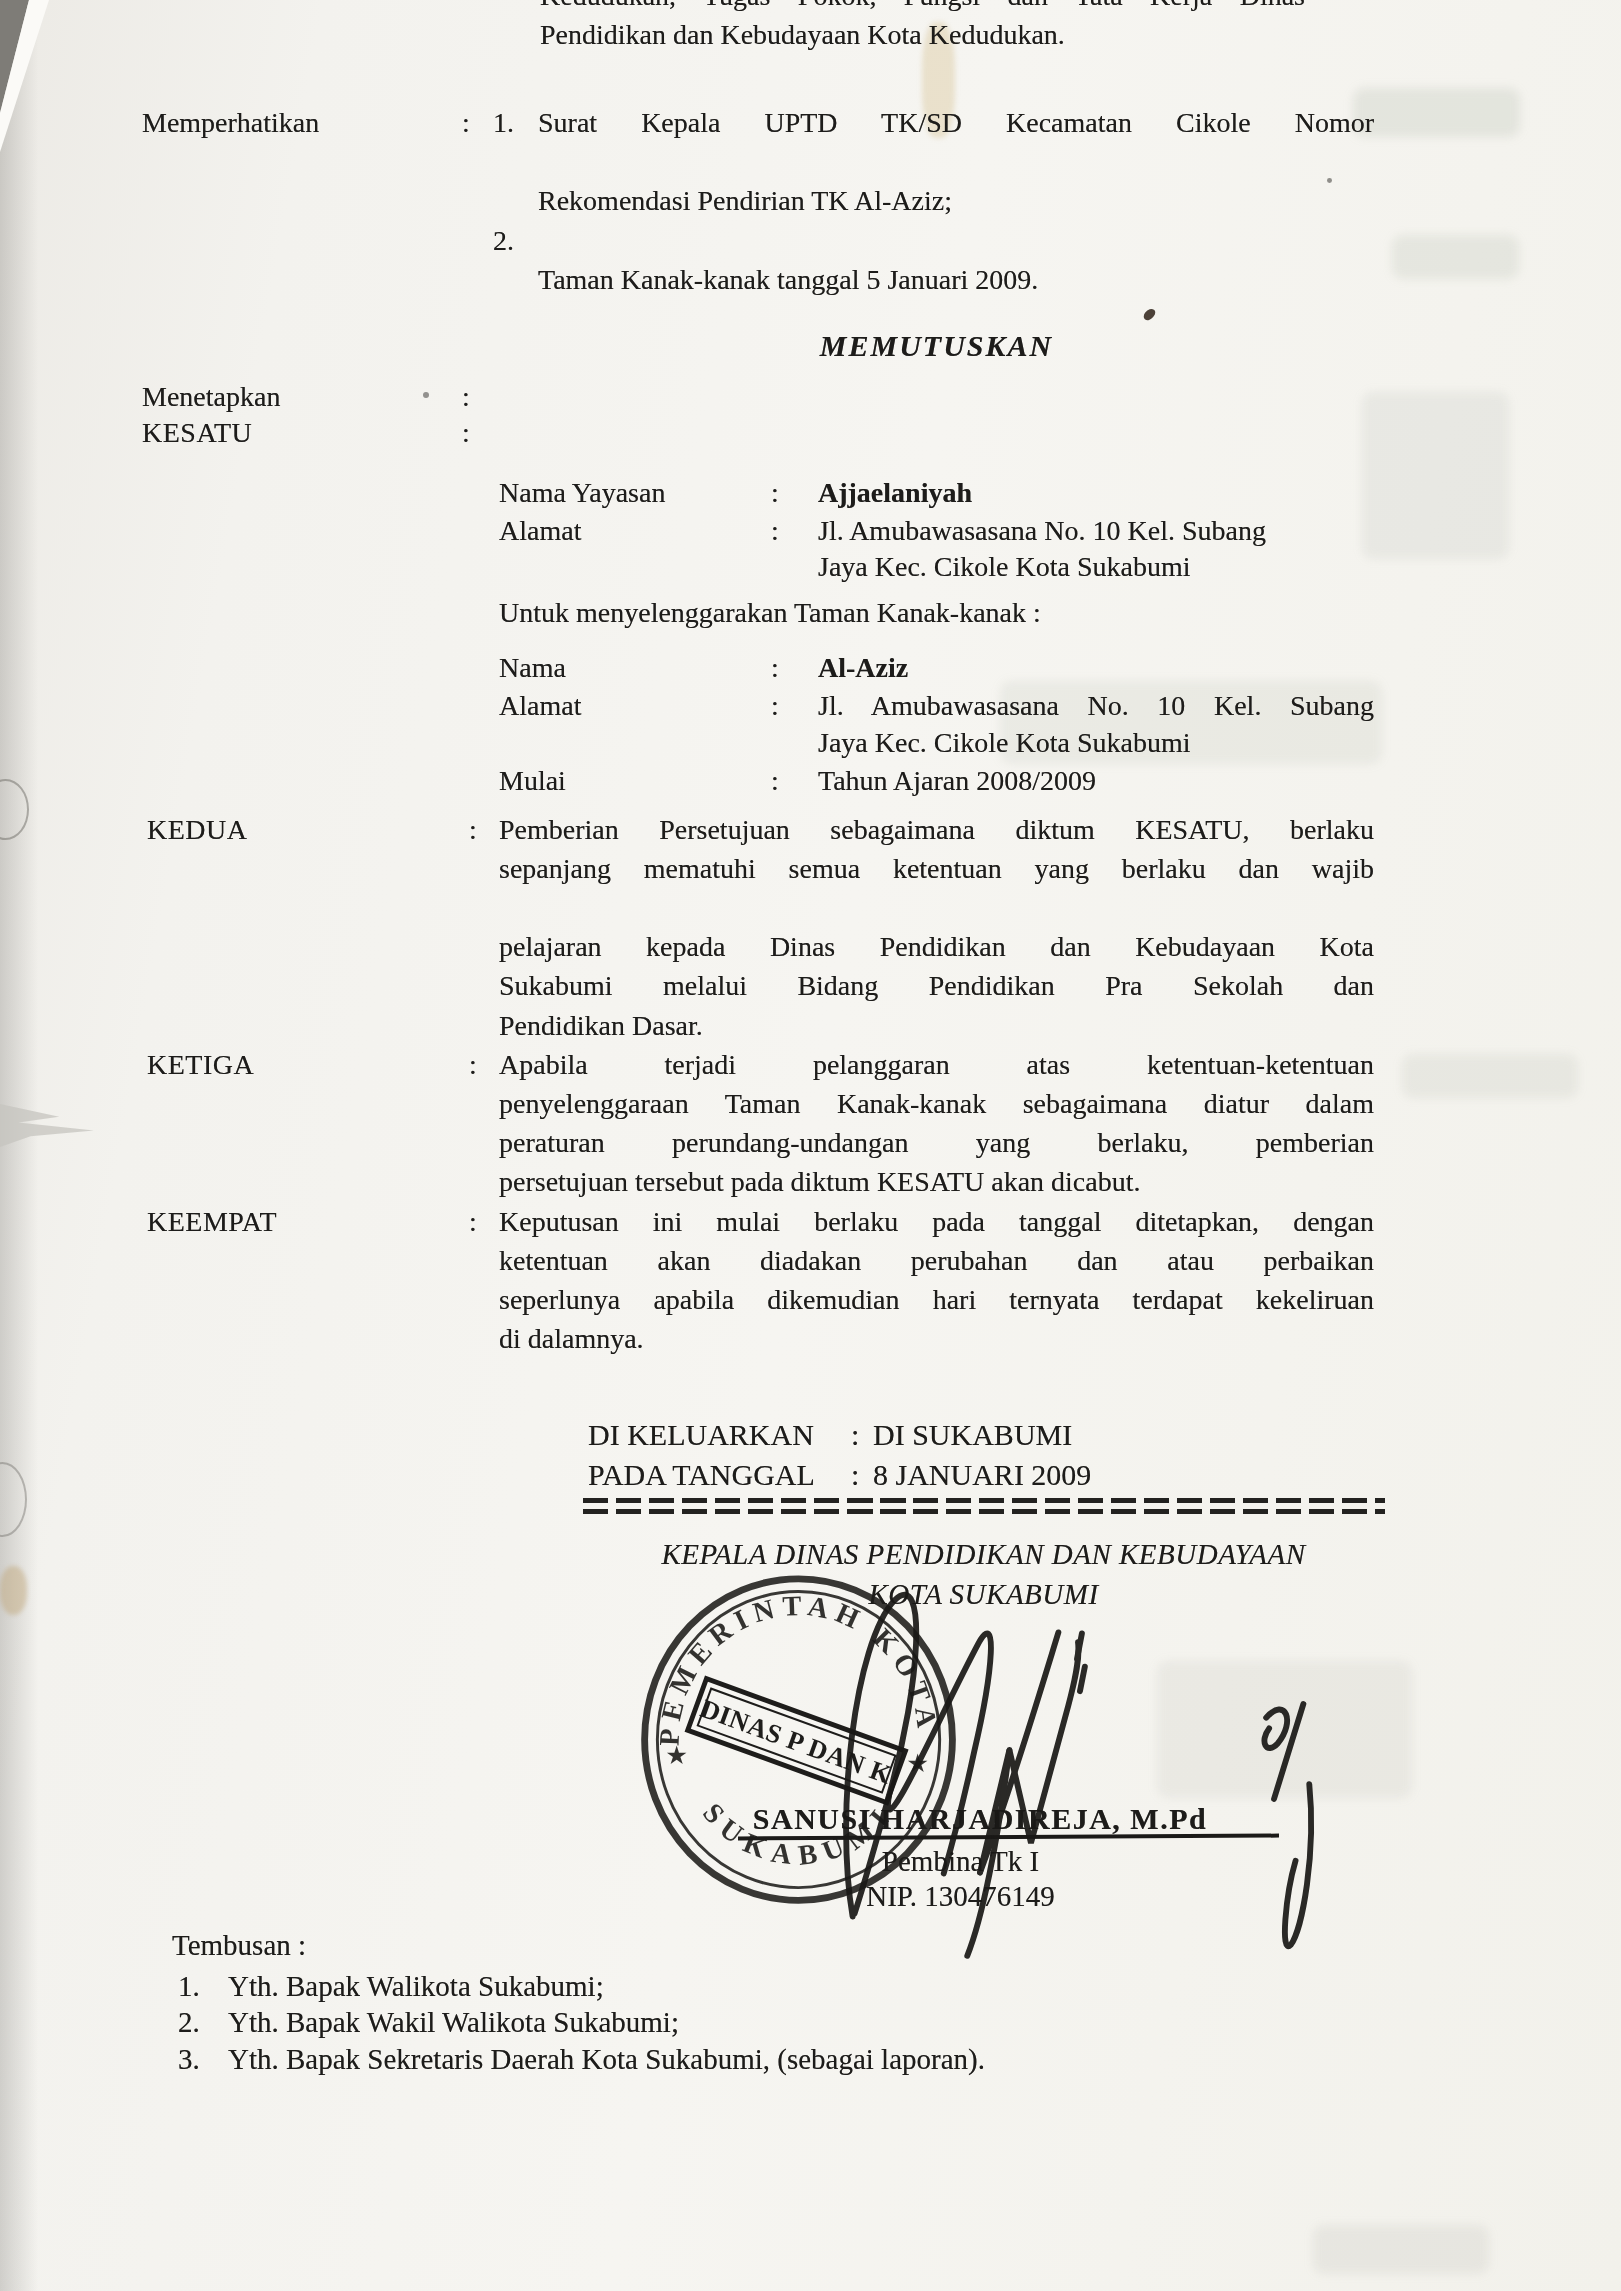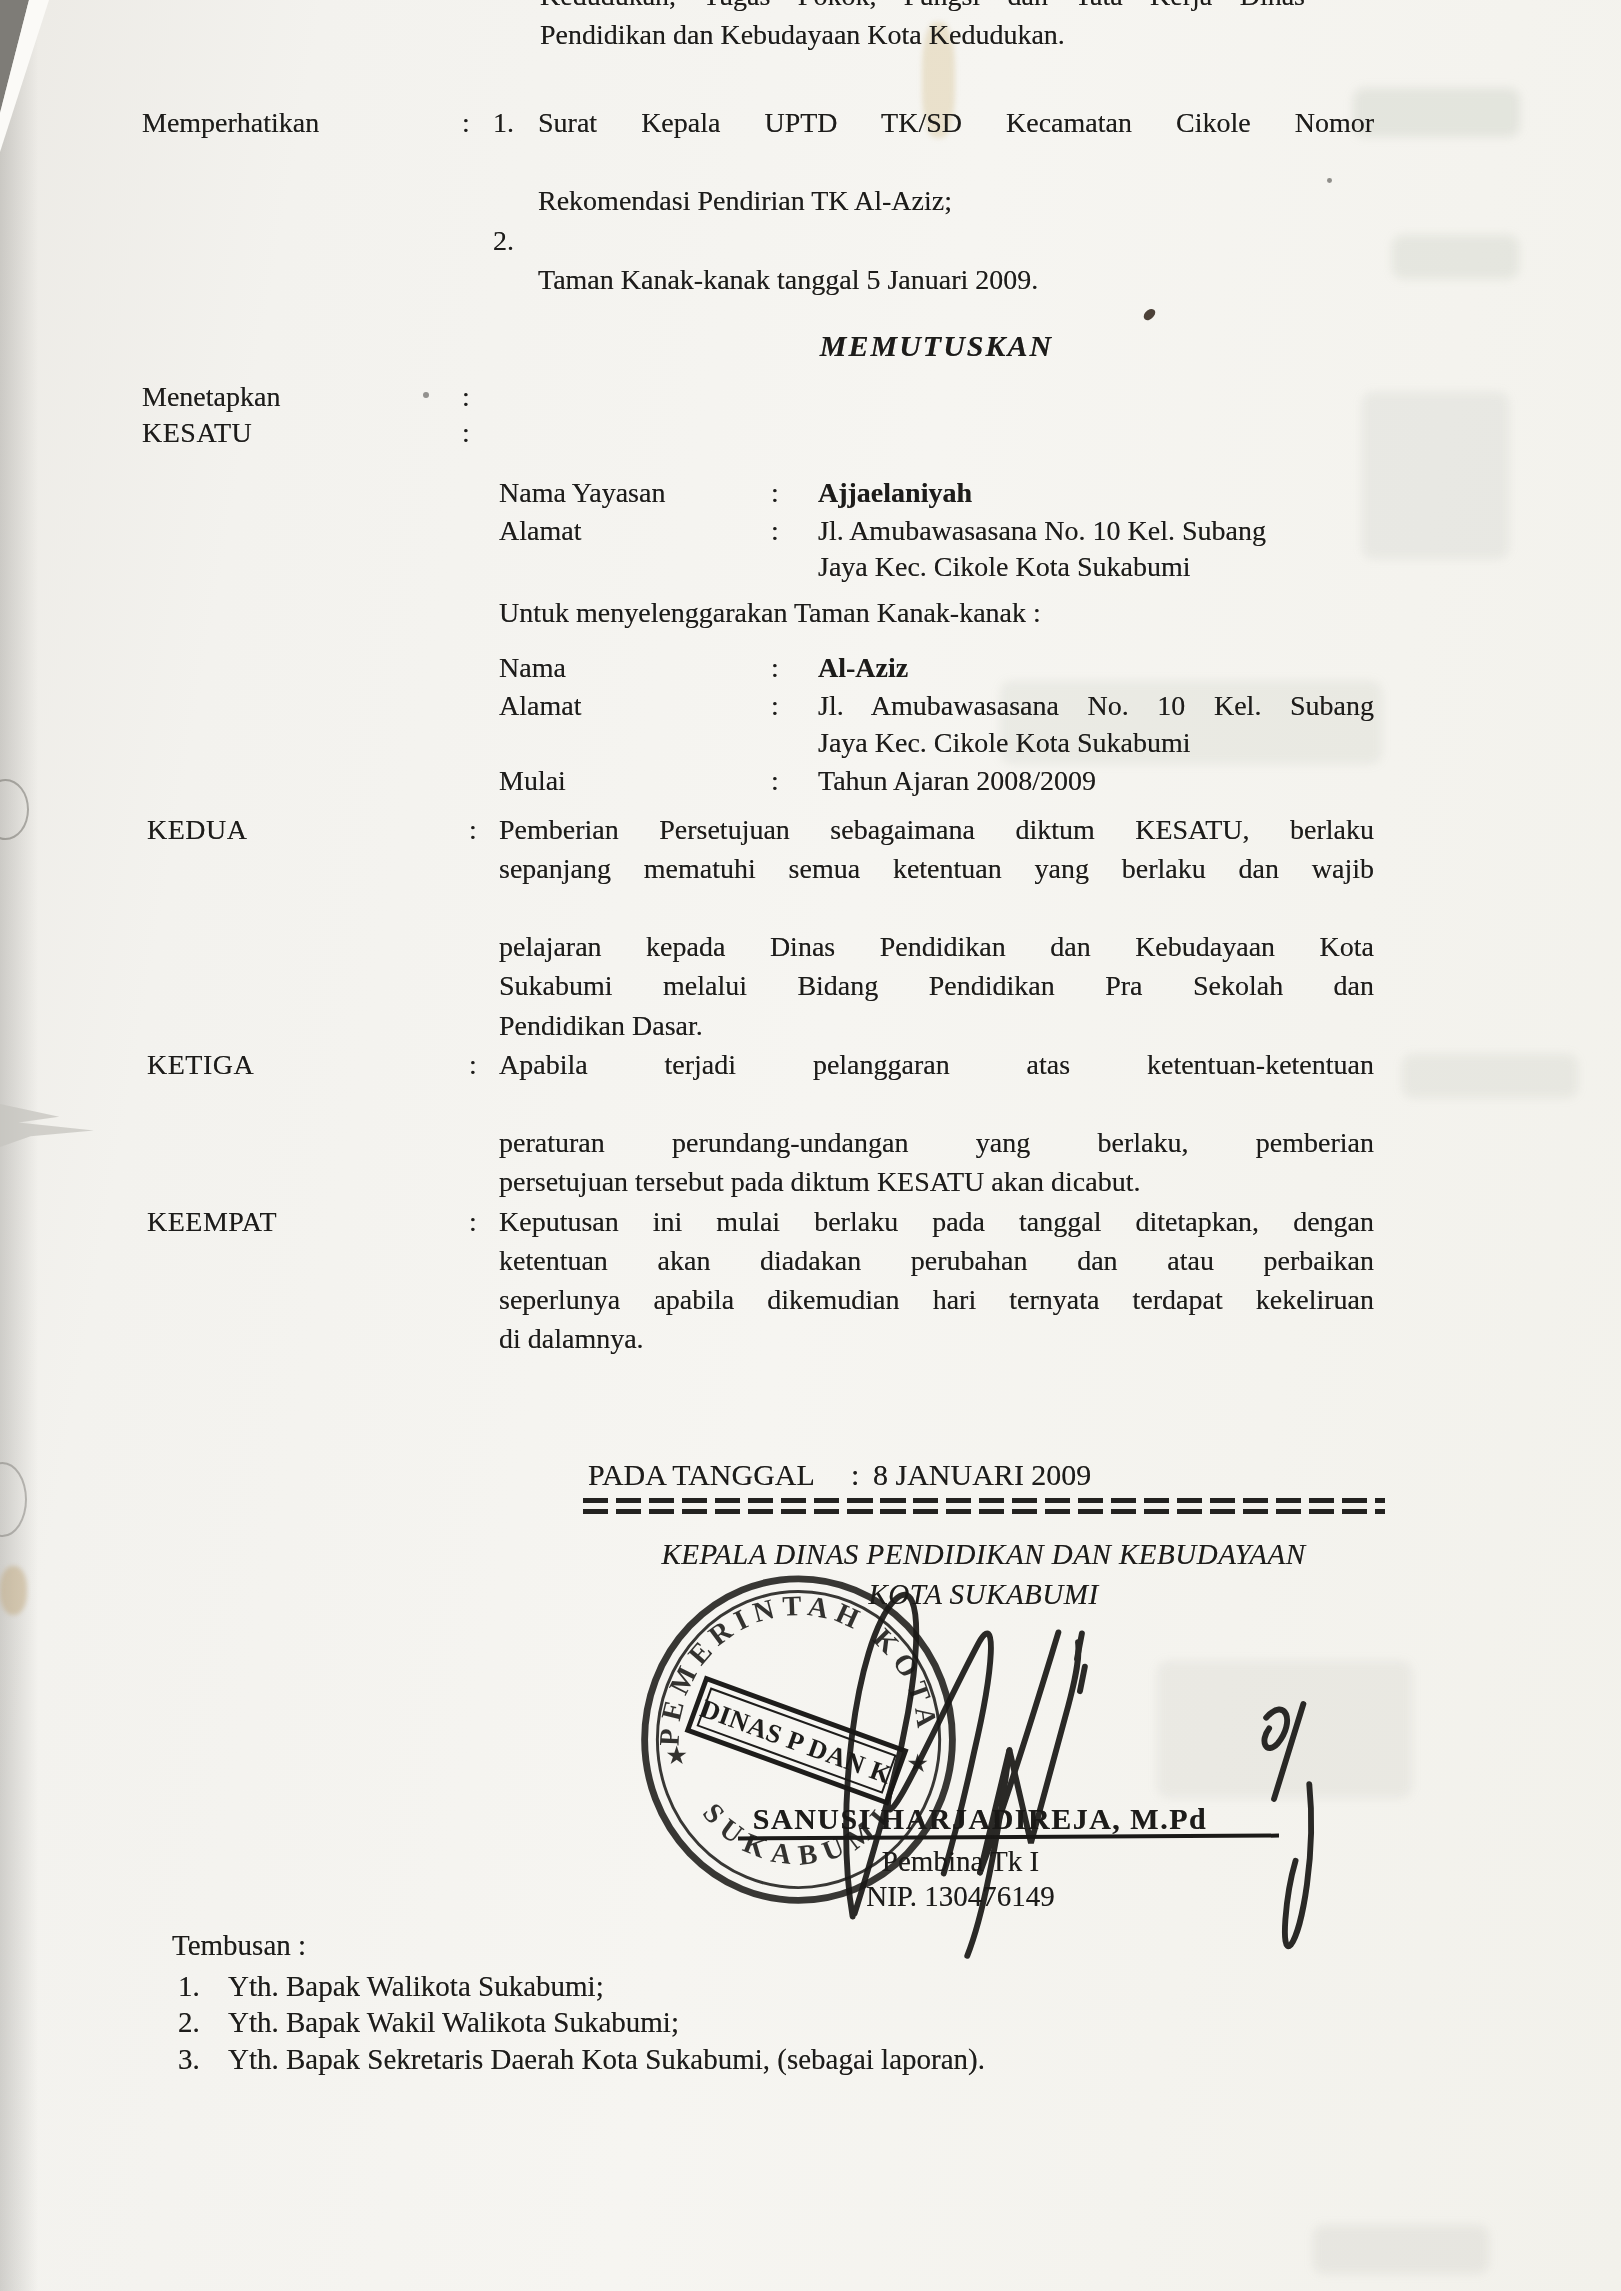--- a/index.html
+++ b/index.html
@@ -102,30 +102,34 @@
   <div class="t row-label" style="left:469px;top:810px;">:</div>
   <div class="t body-line just" style="left:499px;top:810px;width:875px;">Pemberian Persetujuan sebagaimana diktum KESATU, berlaku</div>
   <div class="t body-line just" style="left:499px;top:849px;width:875px;font-family:Liberation Serif, serif;">sepanjang mematuhi semua ketentuan yang berlaku dan wajib</div>
   <div class="t body-line just" style="left:499px;top:927px;width:875px;">pelajaran kepada Dinas Pendidikan dan Kebudayaan Kota</div>
   <div class="t body-line just" style="left:499px;top:966px;width:875px;">Sukabumi melalui Bidang Pendidikan Pra Sekolah dan</div>
   <div class="t body-line" style="left:499px;top:1006px;">Pendidikan Dasar.</div>
 
   <div class="t row-label caps" style="left:147px;top:1045px;">KETIGA</div>
   <div class="t row-label" style="left:469px;top:1045px;">:</div>
   <div class="t body-line just" style="left:499px;top:1045px;width:875px;">Apabila terjadi pelanggaran atas ketentuan-ketentuan</div>
+  <div class="t body-line just" style="left:499px;top:1084px;width:875px;">penyelenggaraan Taman Kanak-kanak sebagaimana diatur dalam</div>
   <div class="t body-line just" style="left:499px;top:1123px;width:875px;">peraturan perundang-undangan yang berlaku, pemberian</div>
   <div class="t body-line" style="left:499px;top:1162px;">persetujuan tersebut pada diktum KESATU akan dicabut.</div>
 
   <div class="t row-label caps" style="left:147px;top:1202px;">KEEMPAT</div>
   <div class="t row-label" style="left:469px;top:1202px;">:</div>
   <div class="t body-line just" style="left:499px;top:1202px;width:875px;">Keputusan ini mulai berlaku pada tanggal ditetapkan, dengan</div>
   <div class="t body-line just" style="left:499px;top:1241px;width:875px;">ketentuan akan diadakan perubahan dan atau perbaikan</div>
   <div class="t body-line just" style="left:499px;top:1280px;width:875px;">seperlunya apabila dikemudian hari ternyata terdapat kekeliruan</div>
   <div class="t body-line" style="left:499px;top:1319px;">di dalamnya.</div>
 
+  <div class="t" style="left:588px;top:1415px;font-size:30px;line-height:39px;">
+    <span style="display:inline-block;width:263px;">DI KELUARKAN</span><span>:</span><span style="margin-left:13.7px;">DI SUKABUMI</span>
+  </div>
   <div class="t" style="left:588px;top:1455px;font-size:30px;line-height:39px;">
     <span style="display:inline-block;width:263px;">PADA TANGGAL</span><span>:</span><span style="margin-left:13.7px;">8 JANUARI 2009</span>
   </div>
 
   <div class="dashline">
     <div class="bar"></div>
     <div class="bar"></div>
   </div>
 
   <div class="t center caps overtext" style="left:585px;top:1535px;width:797px;font-size:29px;line-height:39px;position:absolute;">KEPALA DINAS PENDIDIKAN DAN KEBUDAYAAN</div>

